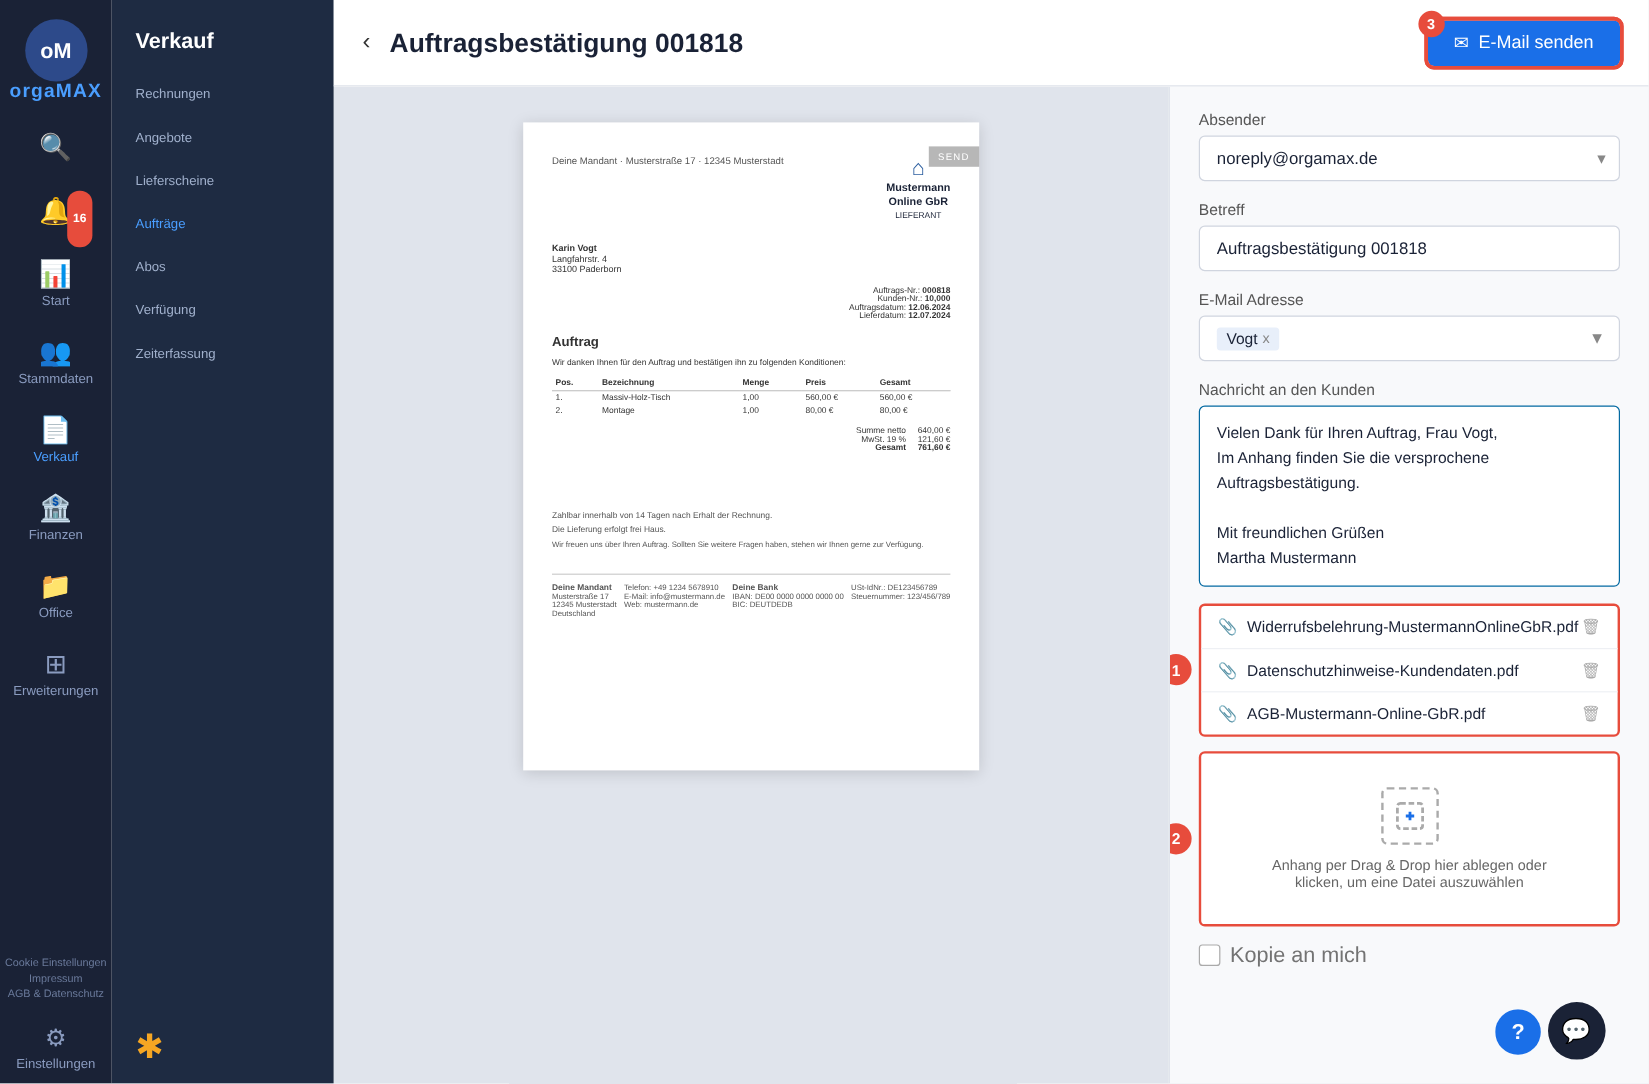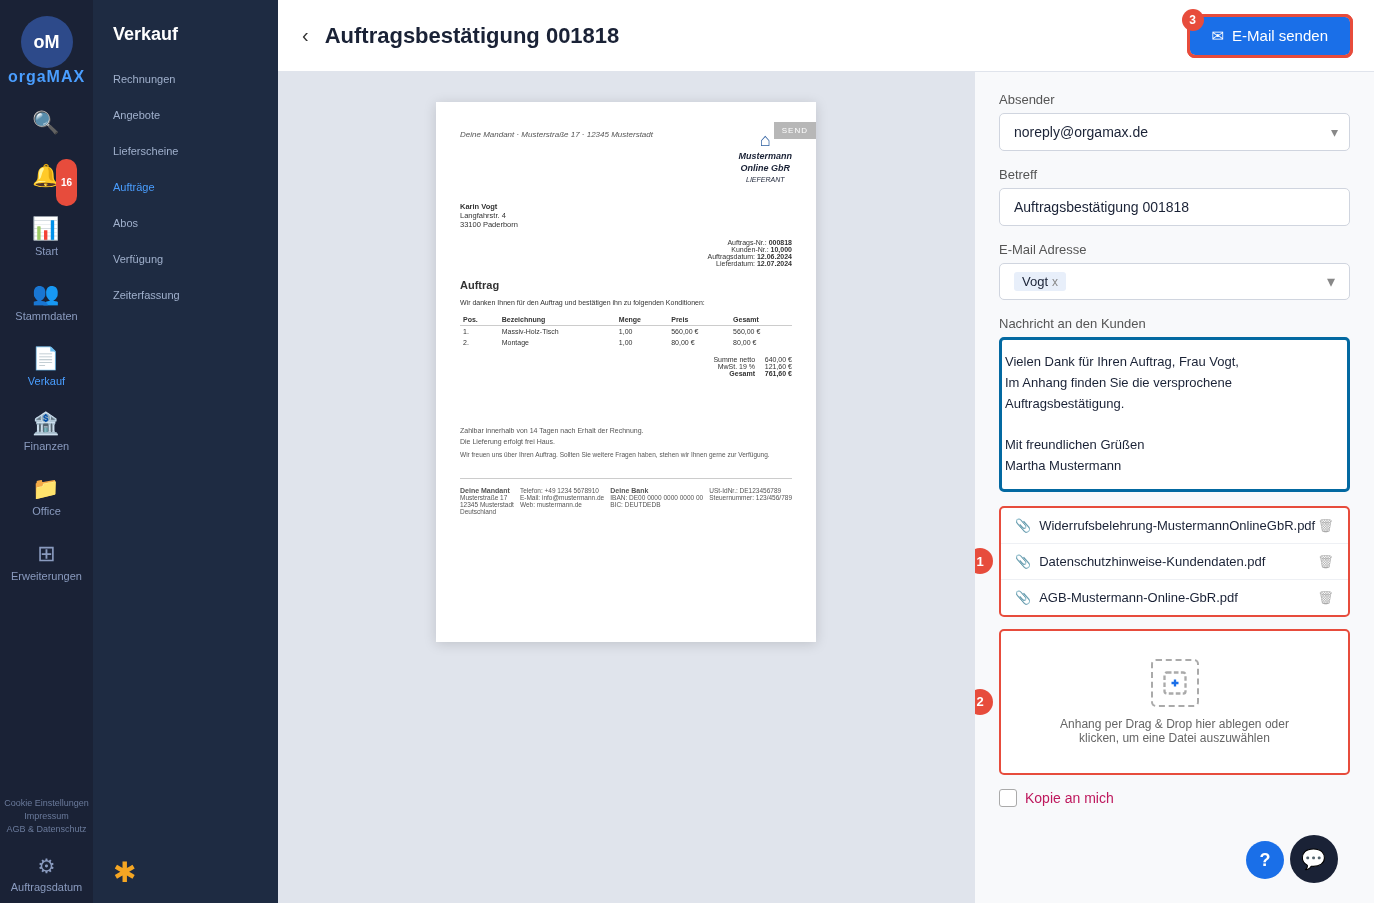--- a/index.html
+++ b/index.html
@@ -190,21 +190,20 @@
       padding: 28px 24px 24px;
       position: relative;
       font-size: 8px;
       color: #333;
     }
     .doc-header {
       display: flex;
       justify-content: space-between;
       align-items: flex-start;
       margin-bottom: 16px;
-      font-style: italic;
     }
     .doc-logo-area {
       display: flex;
       flex-direction: column;
       align-items: center;
     }
     .doc-logo-icon {
       font-size: 18px;
       color: #2d5fa0;
     }
@@ -339,24 +338,24 @@
       align-items: center;
       gap: 4px;
     }
     .email-tag-x {
       color: #888;
       cursor: pointer;
       font-size: 12px;
     }
     .message-box {
       width: 100%;
-      border: 3px solid #0369a1;
+      border: 1px solid #0369a1;
       border-radius: 5px;
       background: #fff;
-      padding: 12px 3px;
+      padding: 12px 14px;
       font-size: 13px;
       color: #1a2236;
       line-height: 1.6;
       min-height: 130px;
       resize: none;
     }
 
     
     .attachments-section {
       border: 2px solid #e74c3c;
@@ -448,22 +447,22 @@
       gap: 8px;
     }
     .copy-checkbox {
       width: 18px;
       height: 18px;
       border: 1px solid #aaa;
       border-radius: 3px;
       background: #fff;
     }
     .copy-label {
-      font-size: 14px;
-      color: #be185d;
+      font-size: 18px;
+      color: #737373;
     }
 
     
     .help-btn {
       position: fixed;
       bottom: 24px;
       right: 90px;
       width: 38px;
       height: 38px;
       background: #1a6fe8;
@@ -563,21 +562,21 @@
   </div>
 
   <div class="sidebar-bottom">
     <div class="sidebar-bottom-links">
       <a>Cookie Einstellungen</a>
       <a>Impressum</a>
       <a>AGB &amp; Datenschutz</a>
     </div>
     <div class="sidebar-bottom-item">
       <span class="icon-symbol">⚙</span>
-      <span>Auftragsdatum</span>
+      <span>Einstellungen</span>
     </div>
   </div>
 </div>
 
 <div class="sub-sidebar">
   <div class="sub-sidebar-title">Verkauf</div>
   <div class="sub-sidebar-item">Rechnungen</div>
   <div class="sub-sidebar-item">Angebote</div>
   <div class="sub-sidebar-item">Lieferscheine</div>
   <div class="sub-sidebar-item active" style="color:#4a9eff; display:flex; align-items:center; gap:6px;">Aufträge</div>

